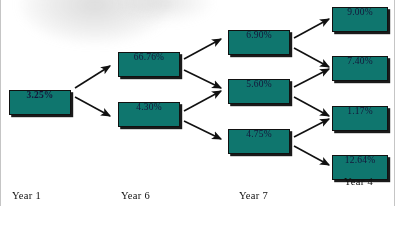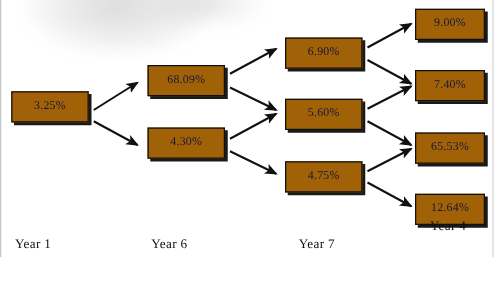--- a/index.html
+++ b/index.html
@@ -53,25 +53,24 @@
     width: 1px;
     height: 206px;
     background: rgba(90,90,90,0.35);
   }
   .edge-left  { left: 0px; }
   .edge-right { left: 394px; }
 
   .node {
     position: absolute;
     box-sizing: border-box;
-    background: #a16207;
+    background: #0f766e;
     border: 1.5px solid #111111;
     box-shadow: 2.2px 2.2px 0 0 #1a1a1a;
     display: flex;
-    align-items: center;
     justify-content: center;
     color: #15163a;
     font-size: 9.5px;
     letter-spacing: 0.2px;
     line-height: 1;
   }
   .node-label {
     display: block;
   }
   .year-label {
@@ -119,26 +118,26 @@
 
       <line x1="294" y1="38" x2="329" y2="19"></line>
       <line x1="294" y1="48" x2="329" y2="67"></line>
       <line x1="294" y1="87" x2="329" y2="69"></line>
       <line x1="294" y1="97" x2="329" y2="116"></line>
       <line x1="294" y1="137" x2="329" y2="119"></line>
       <line x1="294" y1="146" x2="329" y2="165"></line>
     </g>
   </svg>
 
-  <div class="node" style="left:9px; top:73px; width:62px; height:25px;">
+  <div class="node" style="left:9px; top:90px; width:62px; height:25px;font-weight:bold;">
     <span class="node-label">3.25%</span>
   </div>
 
   <div class="node" style="left:118px; top:52px; width:62px; height:25px;">
-    <span class="node-label">68.09%</span>
+    <span class="node-label">66.76%</span>
   </div>
   <div class="node" style="left:118px; top:102px; width:62px; height:25px;">
     <span class="node-label">4.30%</span>
   </div>
 
   <div class="node" style="left:228px; top:30px; width:62px; height:25px;">
     <span class="node-label">6.90%</span>
   </div>
   <div class="node" style="left:228px; top:79px; width:62px; height:25px;">
     <span class="node-label">5.60%</span>
@@ -147,21 +146,21 @@
     <span class="node-label">4.75%</span>
   </div>
 
   <div class="node" style="left:332px; top:7px; width:56px; height:25px;">
     <span class="node-label">9.00%</span>
   </div>
   <div class="node" style="left:332px; top:56px; width:56px; height:25px;">
     <span class="node-label">7.40%</span>
   </div>
   <div class="node" style="left:332px; top:106px; width:56px; height:25px;">
-    <span class="node-label">65.53%</span>
+    <span class="node-label">1.17%</span>
   </div>
   <div class="node" style="left:332px; top:155px; width:56px; height:25px;">
     <span class="node-label">12.64%</span>
   </div>
 
   <div class="year-label" style="left:12px; top:190px;">Year 1</div>
   <div class="year-label" style="left:121px; top:190px;">Year 6</div>
   <div class="year-label" style="left:239px; top:190px;">Year 7</div>
   <div class="year-label" style="left:344px; top:176px;">Year 4</div>
 

